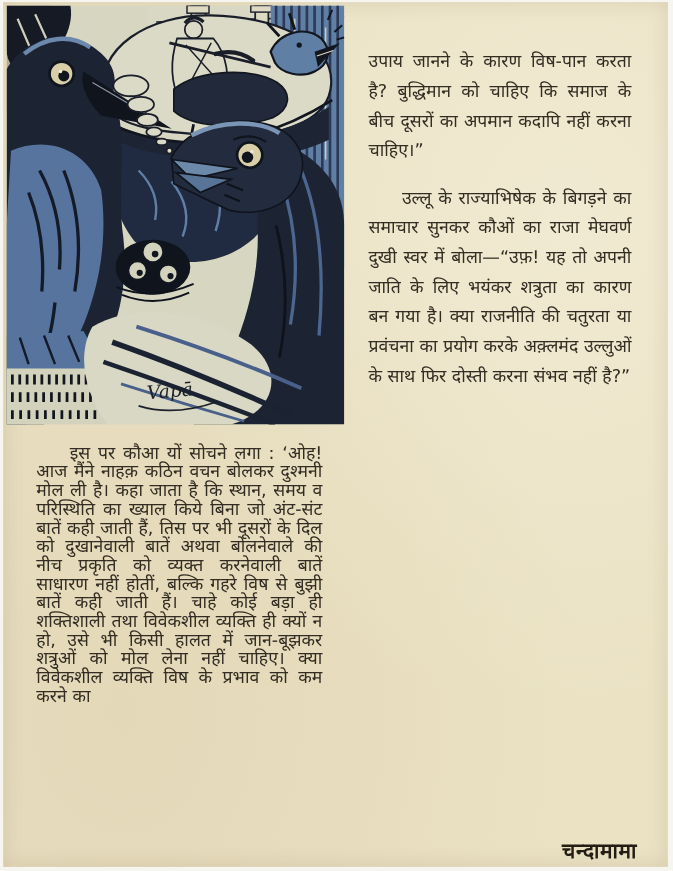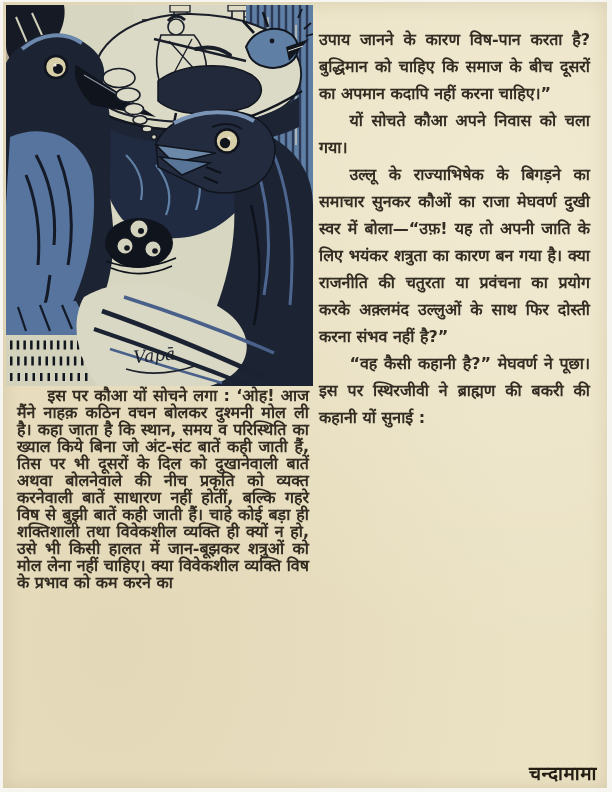--- a/index.html
+++ b/index.html
@@ -19,26 +19,26 @@
   .illustration{
     position:absolute;left:3px;top:3px;width:307px;height:381px;
   }
   .illustration svg{display:block;}
   .col{
     position:absolute;
     color:#332c22;
     font-size:16px;line-height:27px;
     text-align:justify;
   }
-  .col p{margin:0;padding:0;text-indent:1.9em;font-weight:bold;}
+  .col p{margin:16px;padding:0;text-indent:1.9em;}
   .col p.no-indent{text-indent:0;}
   .col-right{left:316px;top:24px;width:271px;}
   .col-left{left:14px;top:385px;width:292px;line-height:17px;}
   .footer{
-    position:absolute;right:10px;top:758px;
+    position:absolute;right:28px;top:758px;
     color:#241d14;font-weight:bold;font-size:19px;letter-spacing:.5px;
   }
   .sig-text{font-family:"DejaVu Serif",serif;}
 </style>
 </head>
 <body>
 
 <div class="page">
 
   <div class="illustration">
@@ -169,23 +169,21 @@
 
       <g>
         <text class="sig-text" x="128" y="358" font-size="17" font-style="italic" fill="#1b202b" transform="rotate(-5 128 358)">Vapā</text>
         <path d="M120,364 Q152,374 192,360" stroke="#1b202b" stroke-width="1.6" fill="none"></path>
       </g>
     </svg>
   </div>
 
   <div class="col col-right">
     <p class="no-indent">उपाय जानने के कारण विष-पान करता है? बुद्धिमान को चाहिए कि समाज के बीच दूसरों का अपमान कदापि नहीं करना चाहिए।”</p>
-    <p>यों सोचते कौआ अपने निवास को चला गया।</p>
     <p>उल्लू के राज्याभिषेक के बिगड़ने का समाचार सुनकर कौओं का राजा मेघवर्ण दुखी स्वर में बोला—“उफ़! यह तो अपनी जाति के लिए भयंकर शत्रुता का कारण बन गया है। क्या राजनीति की चतुरता या प्रवंचना का प्रयोग करके अक़्लमंद उल्लुओं के साथ फिर दोस्ती करना संभव नहीं है?”</p>
-    <p>“वह कैसी कहानी है?” मेघवर्ण ने पूछा। इस पर स्थिरजीवी ने ब्राह्मण की बकरी की कहानी यों सुनाई :</p>
   </div>
 
   <div class="col col-left">
     <p>इस पर कौआ यों सोचने लगा : ‘ओह! आज मैंने नाहक़ कठिन वचन बोलकर दुश्मनी मोल ली है। कहा जाता है कि स्थान, समय व परिस्थिति का ख्याल किये बिना जो अंट-संट बातें कही जाती हैं, तिस पर भी दूसरों के दिल को दुखानेवाली बातें अथवा बोलनेवाले की नीच प्रकृति को व्यक्त करनेवाली बातें साधारण नहीं होतीं, बल्कि गहरे विष से बुझी बातें कही जाती हैं। चाहे कोई बड़ा ही शक्तिशाली तथा विवेकशील व्यक्ति ही क्यों न हो, उसे भी किसी हालत में जान-बूझकर शत्रुओं को मोल लेना नहीं चाहिए। क्या विवेकशील व्यक्ति विष के प्रभाव को कम करने का</p>
   </div>
 
   <div class="footer">चन्दामामा</div>
 
 </div>
 

